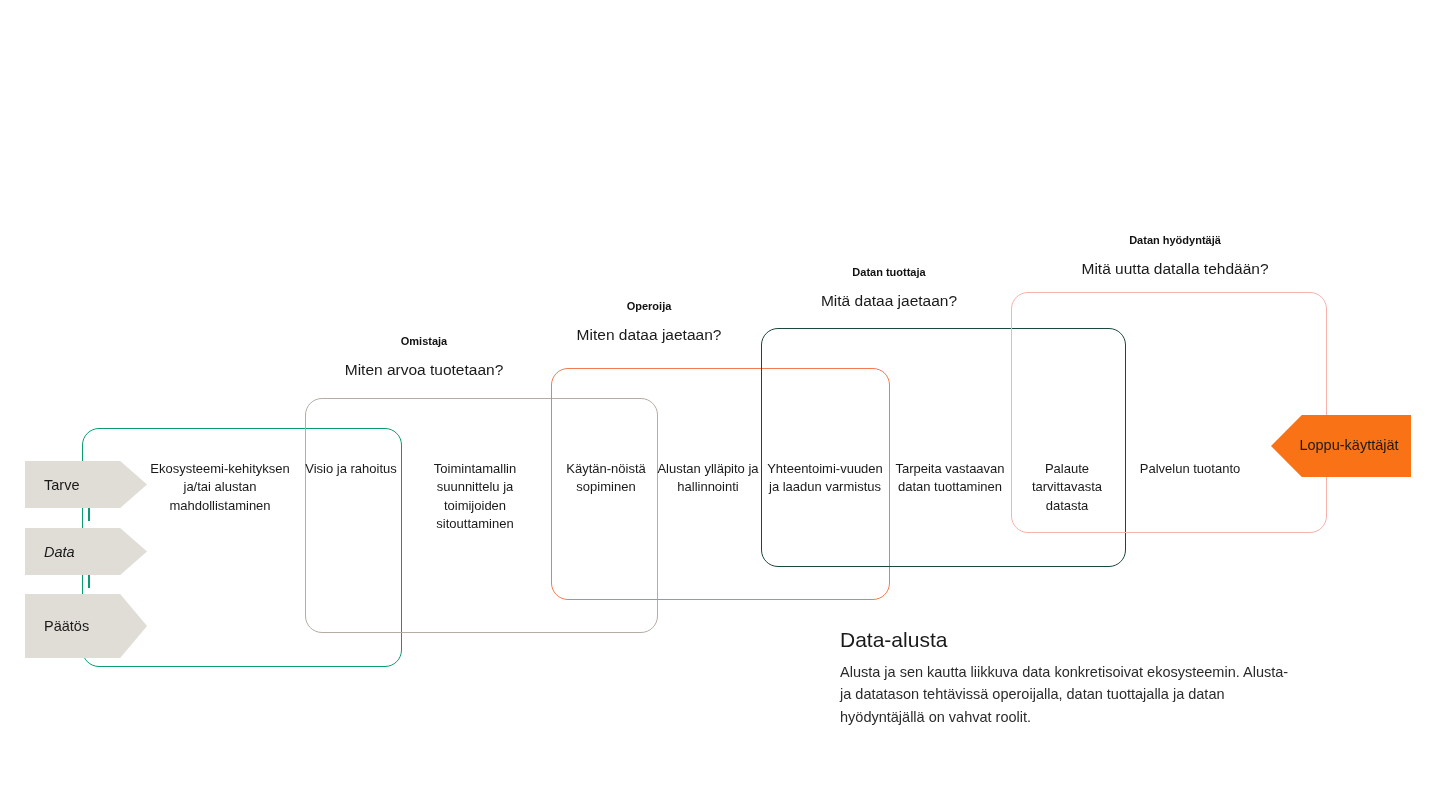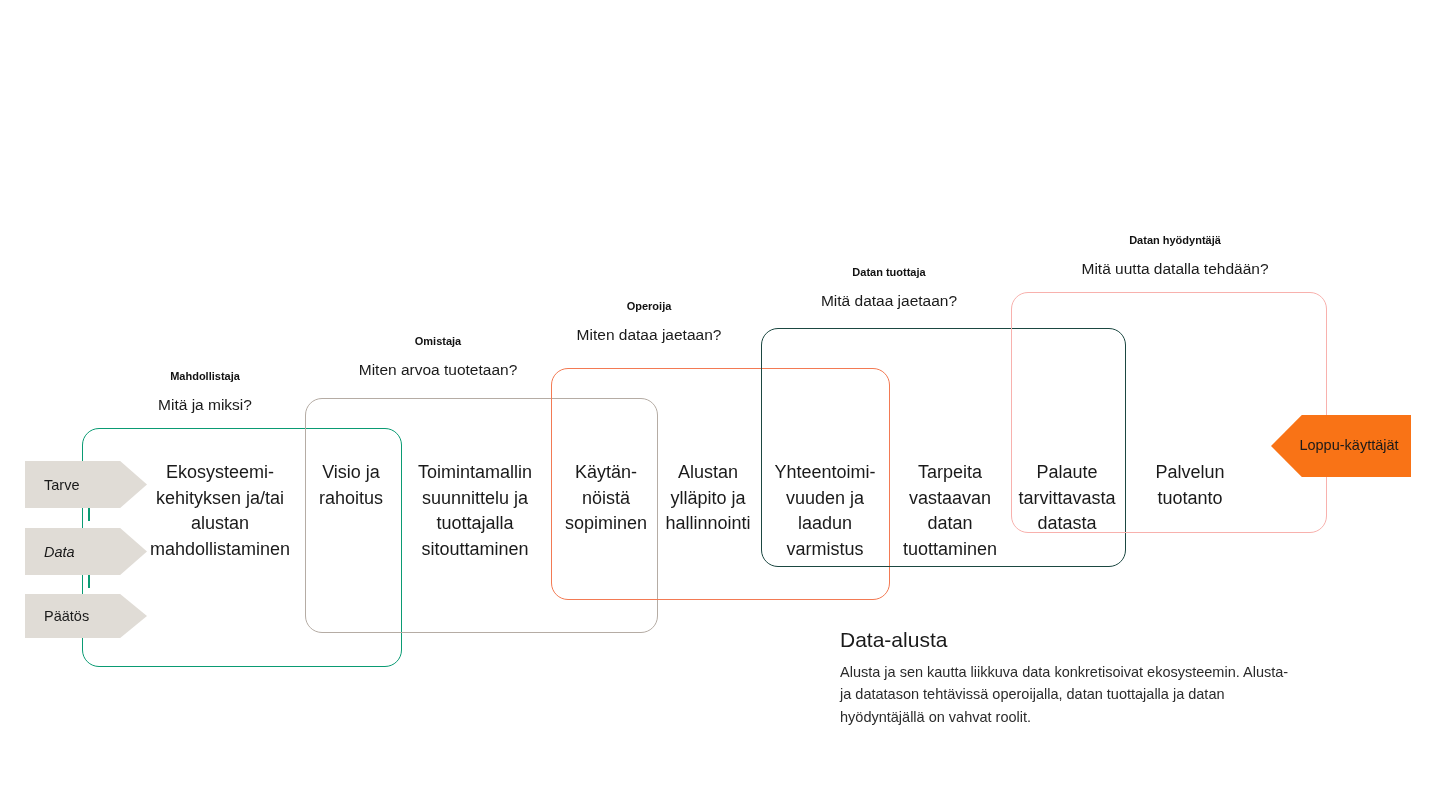--- a/index.html
+++ b/index.html
@@ -62,21 +62,21 @@
     border-style: solid;
     border-width: 1.6px;
     border-radius: 17px;
     background: transparent;
   }
 
   
   .task {
     position: absolute;
     text-align: center;
-    font-size: 18px;
+    font-size: 13px;
     line-height: 1.42;
     color: #1a1a1a;
   }
 
   
   .chip-in {
     position: absolute;
     background: #e0dcd6;
     display: flex;
     align-items: center;
@@ -123,26 +123,22 @@
   <div class="role-box" style="left:551px; top:368px; width:339px; height:232px; border-color:#f37a53;"></div>
   <div class="role-box" style="left:761px; top:328px; width:365px; height:239px; border-color:#1b4741;"></div>
   <div class="role-box" style="left:1011px; top:292px; width:316px; height:241px; border-color:#f8b1ad;"></div>
 
 
   <div class="note" id="note-dataalusta">
     <div class="note-title">Data-alusta</div>
     <div class="note-body">Alusta ja sen kautta liikkuva data konkretisoivat ekosysteemin. Alusta- ja datatason tehtävissä operoijalla, datan tuottajalla ja datan hyödyntäjällä on vahvat roolit.</div>
   </div>
 
-  <div class="role-label" style="left:95px; top:370px; width:220px;">
-    <div class="role-name">Mahdollistaja</div>
-    <div class="role-q">Mitä ja miksi?</div>
-  </div>
 
-  <div class="role-label" style="left:328px; top:335px; width:220px;">
+  <div class="role-label" style="left:314px; top:335px; width:220px;">
     <div class="role-name">Omistaja</div>
     <div class="role-q">Miten arvoa tuotetaan?</div>
   </div>
 
   <div class="role-label" style="left:779px; top:266px; width:220px;">
     <div class="role-name">Datan tuottaja</div>
     <div class="role-q">Mitä dataa jaetaan?</div>
   </div>
 
   <div class="role-label" style="left:539px; top:300px; width:220px;">
@@ -150,39 +146,39 @@
     <div class="role-q">Miten dataa jaetaan?</div>
   </div>
 
   <div class="role-label" style="left:1055px; top:234px; width:240px;">
     <div class="role-name">Datan hyödyntäjä</div>
     <div class="role-q">Mitä uutta datalla tehdään?</div>
   </div>
 
   <div class="task" style="left:140px; top:460px; width:160px;">Ekosysteemi-kehityksen ja/tai alustan mahdollistaminen</div>
   <div class="task" style="left:305px; top:460px; width:92px;">Visio ja rahoitus</div>
-  <div class="task" style="left:405px; top:460px; width:140px;">Toimintamallin suunnittelu ja tuottajalla sitouttaminen</div>
+  <div class="task" style="left:405px; top:460px; width:140px;">Toimintamallin suunnittelu ja toimijoiden sitouttaminen</div>
   <div class="task" style="left:555px; top:460px; width:95px;padding-left:7px;">Käytän-nöistä sopiminen</div>
   <div class="task" style="left:656px; top:460px; width:104px;">Alustan ylläpito ja hallinnointi</div>
   <div class="task" style="left:765px; top:460px; width:120px;">Yhteentoimi-vuuden ja laadun varmistus</div>
   <div class="task" style="left:1012px; top:460px; width:110px;">Palaute tarvittavasta datasta</div>
   <div class="task" style="left:893px; top:460px; width:114px;">Tarpeita vastaavan datan tuottaminen</div>
   <div class="task" style="left:1133px; top:460px; width:114px;">Palvelun tuotanto</div>
 
   <div class="chip-in" style="left:25px; top:461px; width:122px; height:47px;">
     <span>Tarve</span>
   </div>
   <div class="chip-tick" style="left:88px; top:508px; height:13px;"></div>
 
   <div class="chip-in" style="left:25px; top:528px; width:122px; height:47px;font-style:italic;">
     <span>Data</span>
   </div>
   <div class="chip-tick" style="left:88px; top:575px; height:13px;"></div>
 
-  <div class="chip-in" style="left:25px; top:594px; width:122px; height:44px;">
+  <div class="chip-in" style="left:25px; top:594px; width:122px; height:64px;">
     <span>Päätös</span>
   </div>
 
   <div class="chip-out" style="left:1271px; top:415px; width:140px; height:62px;">
     <span>Loppu-käyttäjät</span>
   </div>
 
 </div>
 
 </body></html>

